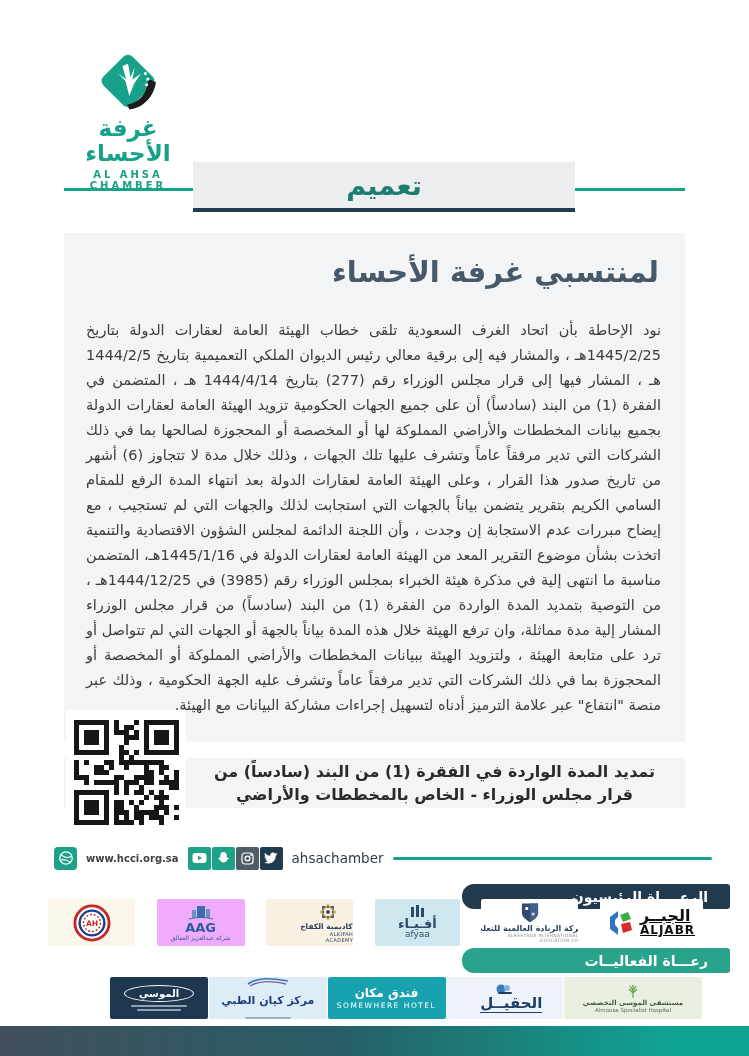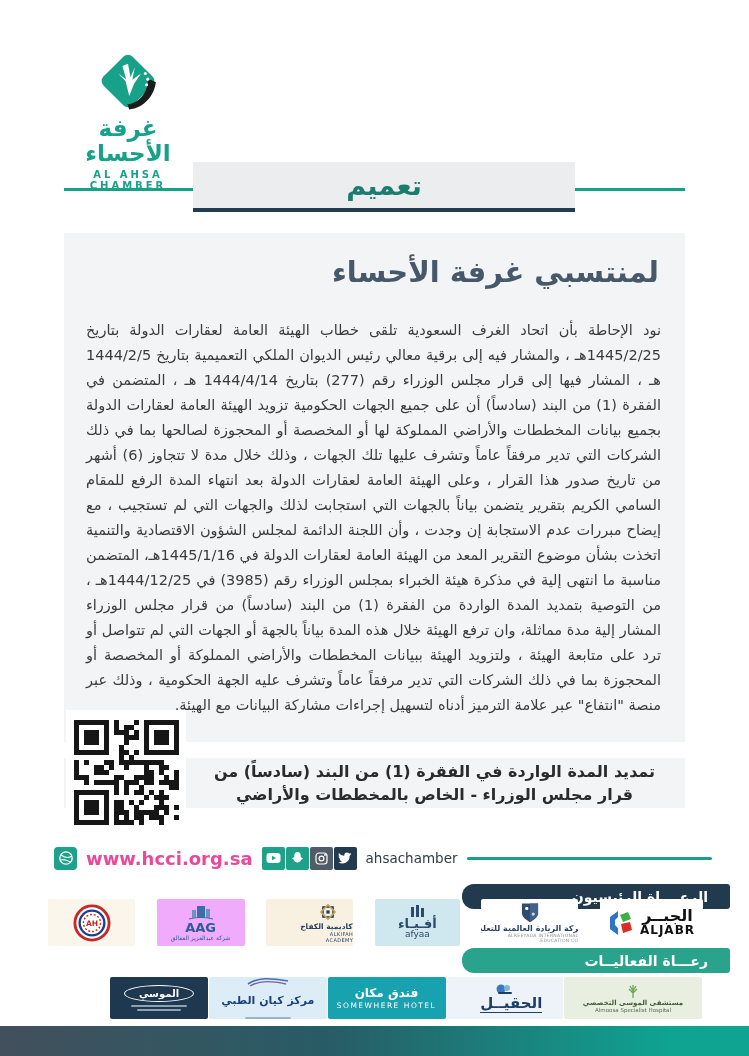--- a/index.html
+++ b/index.html
@@ -26,39 +26,39 @@
     display:flex;align-items:center;justify-content:center;}
   .subject-strip{left:64px;top:758px;width:621px;height:50px;background:#f3f4f6;
     display:flex;align-items:center;justify-content:center;}
   .subject-text{direction:rtl;text-align:center;color:#2b2b2b;font-size:16px;font-weight:bold;
     line-height:1.45;padding:0 12px 0 132px;}
   
   .contact{left:54px;top:845px;width:658px;height:26px;display:flex;align-items:center;gap:9px;}
   .tile{width:23px;height:23px;border-radius:4px;display:flex;align-items:center;justify-content:center;flex:0 0 auto;}
   .tile.sq{border-radius:2px;}
   .t-teal{background:#1ea189;} .t-gray{background:#4e5d68;} .t-navy{background:#223a4e;}
-  .website{color:#ec4899;font-size:18px;font-weight:bold;}
+  .website{color:#404040;font-size:10px;font-weight:bold;}
   .socials{display:flex;gap:1px;}
   .handle{color:#2e3d47;font-size:13.5px;}
   .contact-line{flex:1;height:3px;background:#18a189;border-radius:2px;}
   
   .sec-bar{left:462px;width:268px;height:25px;border-radius:12px 3px 3px 12px;
     display:flex;align-items:center;justify-content:flex-end;padding-right:22px;box-sizing:border-box;}
   .sec-bar span{color:#fff;font-size:14px;font-weight:bold;direction:rtl;}
   .bar-main{top:884px;background:#223a4e;}
   .bar-events{top:948px;background:#2aa38c;}
   .logo-row{display:flex;direction:rtl;justify-content:space-between;align-items:stretch;}
   .row-main{left:48px;top:899px;width:655px;height:47px;}
   .row-events{left:110px;top:977px;width:592px;height:42px;}
   .lg{border-radius:2px;display:flex;flex-direction:column;align-items:center;justify-content:center;
     overflow:hidden;box-sizing:border-box;}
   .lg .ar-s{direction:rtl;white-space:nowrap;}
   
   .lg-aljabr{width:103px;background:#fff;flex-direction:row-reverse;gap:6px;}
-  .aljabr-txt{text-align:center;}
+  .aljabr-txt{text-align:left;text-decoration:underline;}
   .aljabr-ar{color:#111;font-size:16px;font-weight:bold;direction:rtl;line-height:1;}
   .aljabr-en{color:#111;font-size:12px;font-weight:bold;letter-spacing:1px;line-height:1.1;}
   .lg-shield{width:97px;background:#fff;}
   .shield-ar{color:#27415f;font-size:8px;font-weight:bold;margin-top:1px;}
   .shield-en{color:#8a8f96;font-size:4.5px;letter-spacing:.3px;}
   .lg-afyaa{width:85px;background:#cfe7ee;}
   .afyaa-ar{color:#2b4a6b;font-size:13px;font-weight:bold;line-height:1;}
   .afyaa-en{color:#2b4a6b;font-size:9px;line-height:1.1;}
   .lg-kifah{width:87px;background:#f8f1e2;padding-left:36px;}
   .kifah-ar{color:#27415f;font-size:7.5px;font-weight:bold;}

